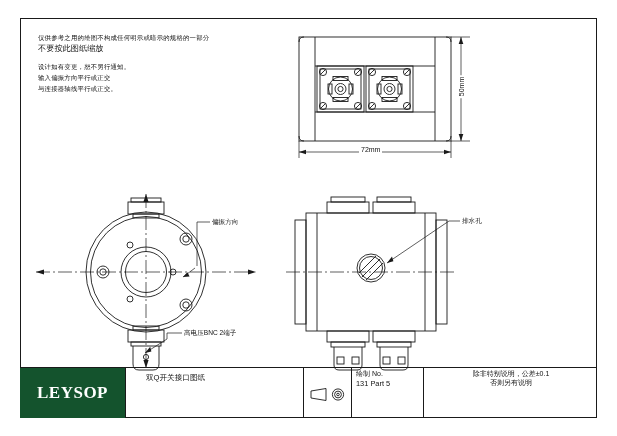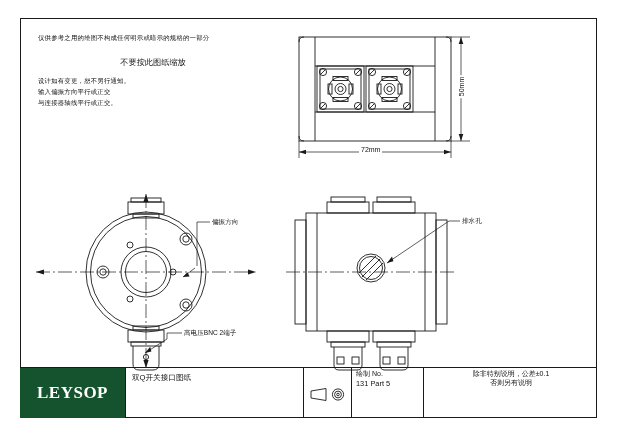--- a/index.html
+++ b/index.html
@@ -36,24 +36,23 @@
     line-height: 1.15;
   }
   .note-line {
     font-size: 6.4px;
     letter-spacing: 0.2px;
     white-space: nowrap;
     margin-bottom: 2px;
   }
   .note-strong {
     font-size: 8.2px;
-    margin-top: 17px;
+    margin-top: 3px;
     margin-bottom: 9px;
     white-space: nowrap;
-    text-align: center;
   }
   .note-group2 .note-line {
     margin-bottom: 3.5px;
   }
   
   .dwg {
     position: absolute;
     left: 0;
     top: 0;
     width: 617px;
@@ -106,21 +105,21 @@
   .tb-logo span {
     font-family: "Liberation Serif", serif;
     font-weight: bold;
     font-size: 17px;
     color: #ffffff;
     letter-spacing: 0.5px;
   }
   .tb-title {
     width: 178px;
     border-right: 1px solid #1a1a1a;
-    padding: 5px 0 0 6px;
+    padding: 5px 0 0 20px;
     box-sizing: border-box;
     font-size: 7.6px;
     color: #111111;
   }
   .tb-grid {
     flex: 1;
     display: flex;
     flex-direction: column;
   }
   .tb-row {

